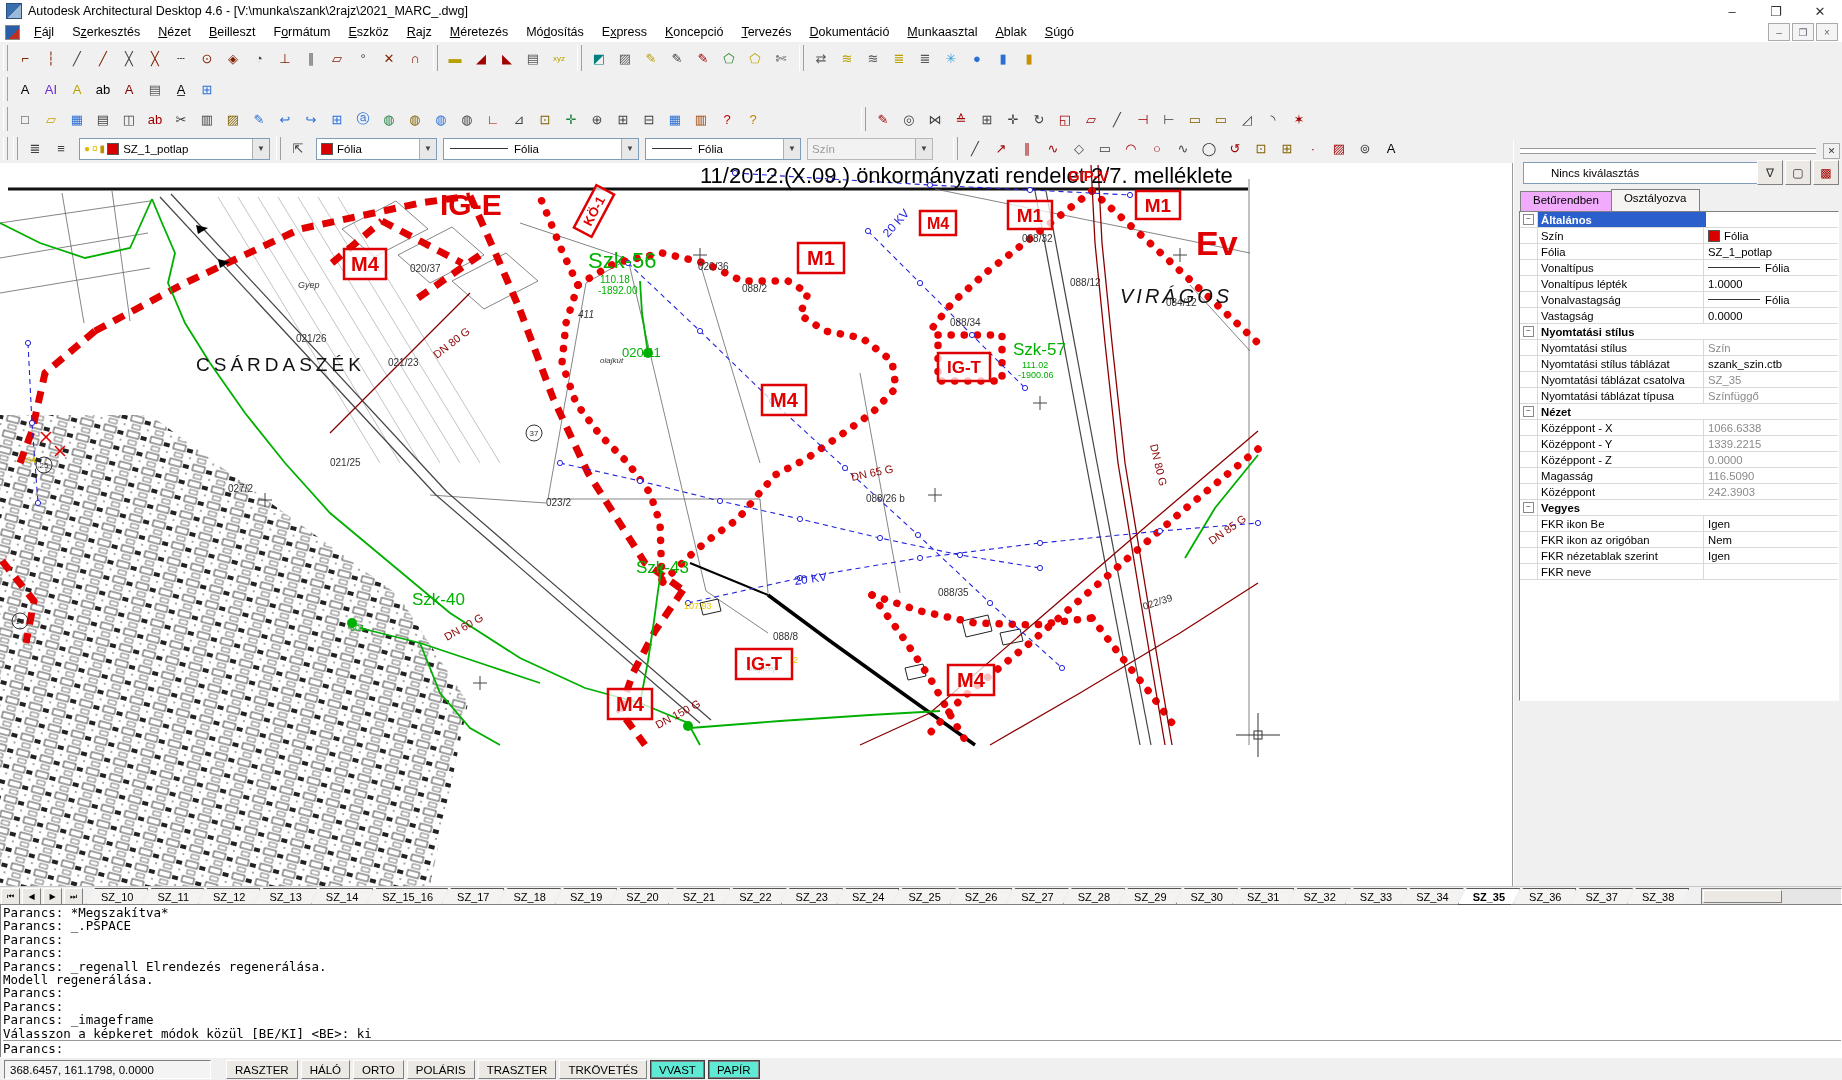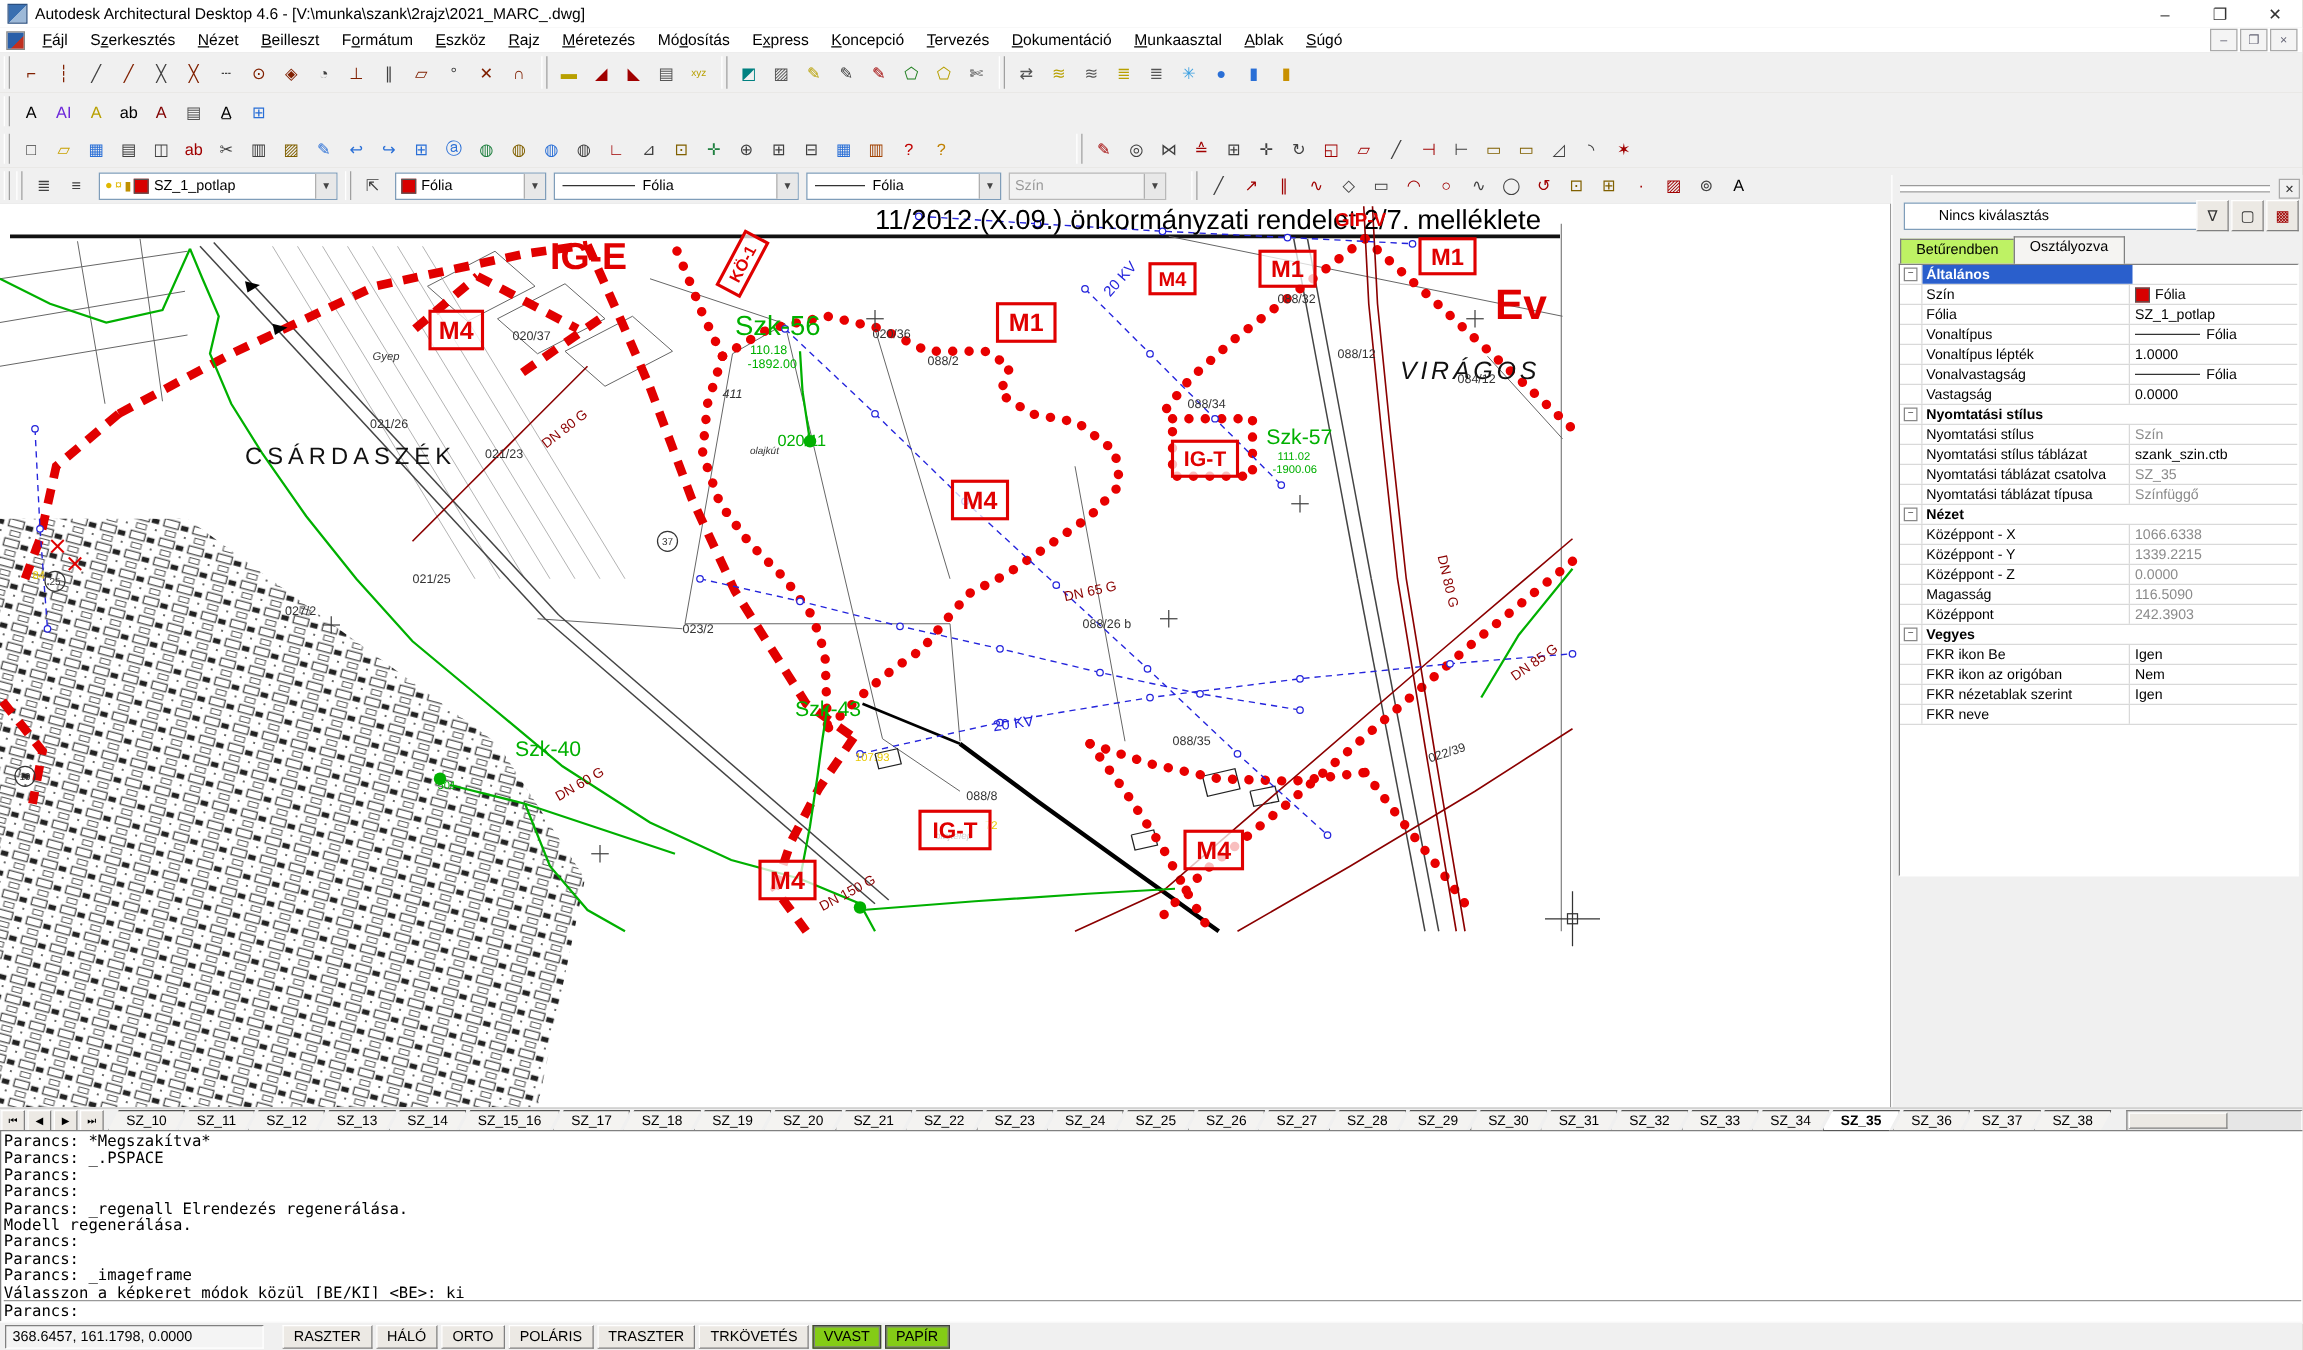--- a/index.html
+++ b/index.html
@@ -30,21 +30,21 @@
   .ltline{width:58px;height:0;border-top:1.5px solid #333;margin:0 6px 0 2px;}
   
   #drawing{left:0;top:163px;width:1512px;height:723px;background:#ffffff;overflow:hidden;border-right:1px solid #9a9a9a;}
   
   #palette{left:1513px;top:140px;width:329px;height:746px;background:#f0f0f0;border-left:1px solid #fff;}
   #pal-grip{position:absolute;left:6px;top:8px;width:296px;height:4px;border-top:1px solid #9a9a9a;border-bottom:1px solid #9a9a9a;background:#fff;}
   #pal-close{position:absolute;right:3px;top:3px;width:15px;height:14px;border:1px solid #aaa;background:#f0f0f0;font-size:9px;display:flex;align-items:center;justify-content:center;color:#333;}
   #pal-combo{position:absolute;left:6px;top:22px;width:230px;padding-left:27px;}
   .pal-btn{position:absolute;top:20px;width:24px;height:23px;border:1px solid;border-color:#fff #808080 #808080 #fff;background:#ece9e4;display:flex;align-items:center;justify-content:center;font-size:12px;}
   #pal-tabs{position:absolute;left:6px;top:52px;height:19px;display:flex;align-items:flex-end;}
-  .pal-tab{padding:2px 12px;border:1px solid #808080;border-bottom:none;background:#bef264;font-size:11.5px;margin-right:-1px;height:15px;}
+  .pal-tab{padding:2px 12px;border:1px solid #808080;border-bottom:none;background:#f0abfc;font-size:11.5px;margin-right:-1px;height:15px;}
   .pal-tab.active{background:#f5f4f2;font-weight:normal;height:17px;position:relative;z-index:2;}
   #propgrid{position:absolute;left:5px;top:71px;width:318px;height:488px;background:#fff;border:1px solid;border-color:#808080 #fff #fff #808080;overflow:hidden;}
   .prow{display:flex;height:15px;border-bottom:1px solid #d9d9d9;font-size:11.3px;align-items:center;}
   .pgut{width:17px;height:100%;border-right:1px solid #d9d9d9;display:flex;align-items:center;justify-content:center;}
   .pminus{width:9px;height:9px;border:1px solid #888;font-size:8px;line-height:7px;text-align:center;background:#fff;color:#333;}
   .plab{width:162px;height:100%;border-right:1px solid #d9d9d9;display:flex;align-items:center;padding-left:3px;overflow:hidden;white-space:nowrap;}
   .pval{flex:1;height:100%;display:flex;align-items:center;padding-left:4px;overflow:hidden;white-space:nowrap;}
   .prow.group .plab{font-weight:bold;border-right:none;width:165px;}
   .prow.sel .plab{background:#2a5fcc;color:#fff;font-weight:bold;}
   .gray{color:#8a8a8a;}
@@ -57,21 +57,21 @@
   #tab-scroll{margin-left:12px;margin-top:1px;flex:1;height:15px;border:1px solid;border-color:#808080 #fff #fff #808080;background:#e6e6e6;display:flex;}
   #tab-thumb{margin:1px;width:55%;border:1px solid;border-color:#fff #808080 #808080 #fff;background:#ece9e4;}
   
   #cmd{left:0;top:904px;width:1842px;height:153px;background:#fff;border:1px solid;border-color:#808080 #fff #fff #808080;font-family:"DejaVu Sans Mono",monospace;font-size:12.5px;}
   #cmd-hist{position:absolute;left:2px;top:1px;right:2px;height:133px;overflow:hidden;line-height:13.4px;white-space:pre;}
   #cmd-prompt{position:absolute;left:2px;bottom:2px;right:2px;height:15px;border-top:1px solid #999;line-height:15px;white-space:pre;}
   
   #statusbar{left:0;top:1057px;width:1842px;height:23px;background:#f0f0f0;display:flex;align-items:center;border-top:1px solid #fff;}
   #coords{width:200px;height:17px;margin-left:4px;border:1px solid;border-color:#808080 #fff #fff #808080;background:#f4f4f4;display:flex;align-items:center;padding-left:5px;font-size:11.5px;}
   .stbtn{height:17px;margin-left:3px;padding:0 8px;display:flex;align-items:center;font-size:11.5px;border:1px solid;border-color:#fff #808080 #808080 #fff;background:#ece9e4;}
-  .stbtn.pressed{border-color:#404040;background:#84cc16;border-width:1px;box-shadow:inset 0 0 0 1px #808080;}
+  .stbtn.pressed{border-color:#404040;background:#5eead4;border-width:1px;box-shadow:inset 0 0 0 1px #808080;}
 </style>
 </head>
 <body>
 
 <div id="titlebar" class="abs">
   <div id="app-icon"></div>
   <div id="title-text">Autodesk Architectural Desktop 4.6 - [V:\munka\szank\2rajz\2021_MARC_.dwg]</div>
   <div class="wbtns">
     <div class="wbtn">–</div>
     <div class="wbtn">❐</div>

